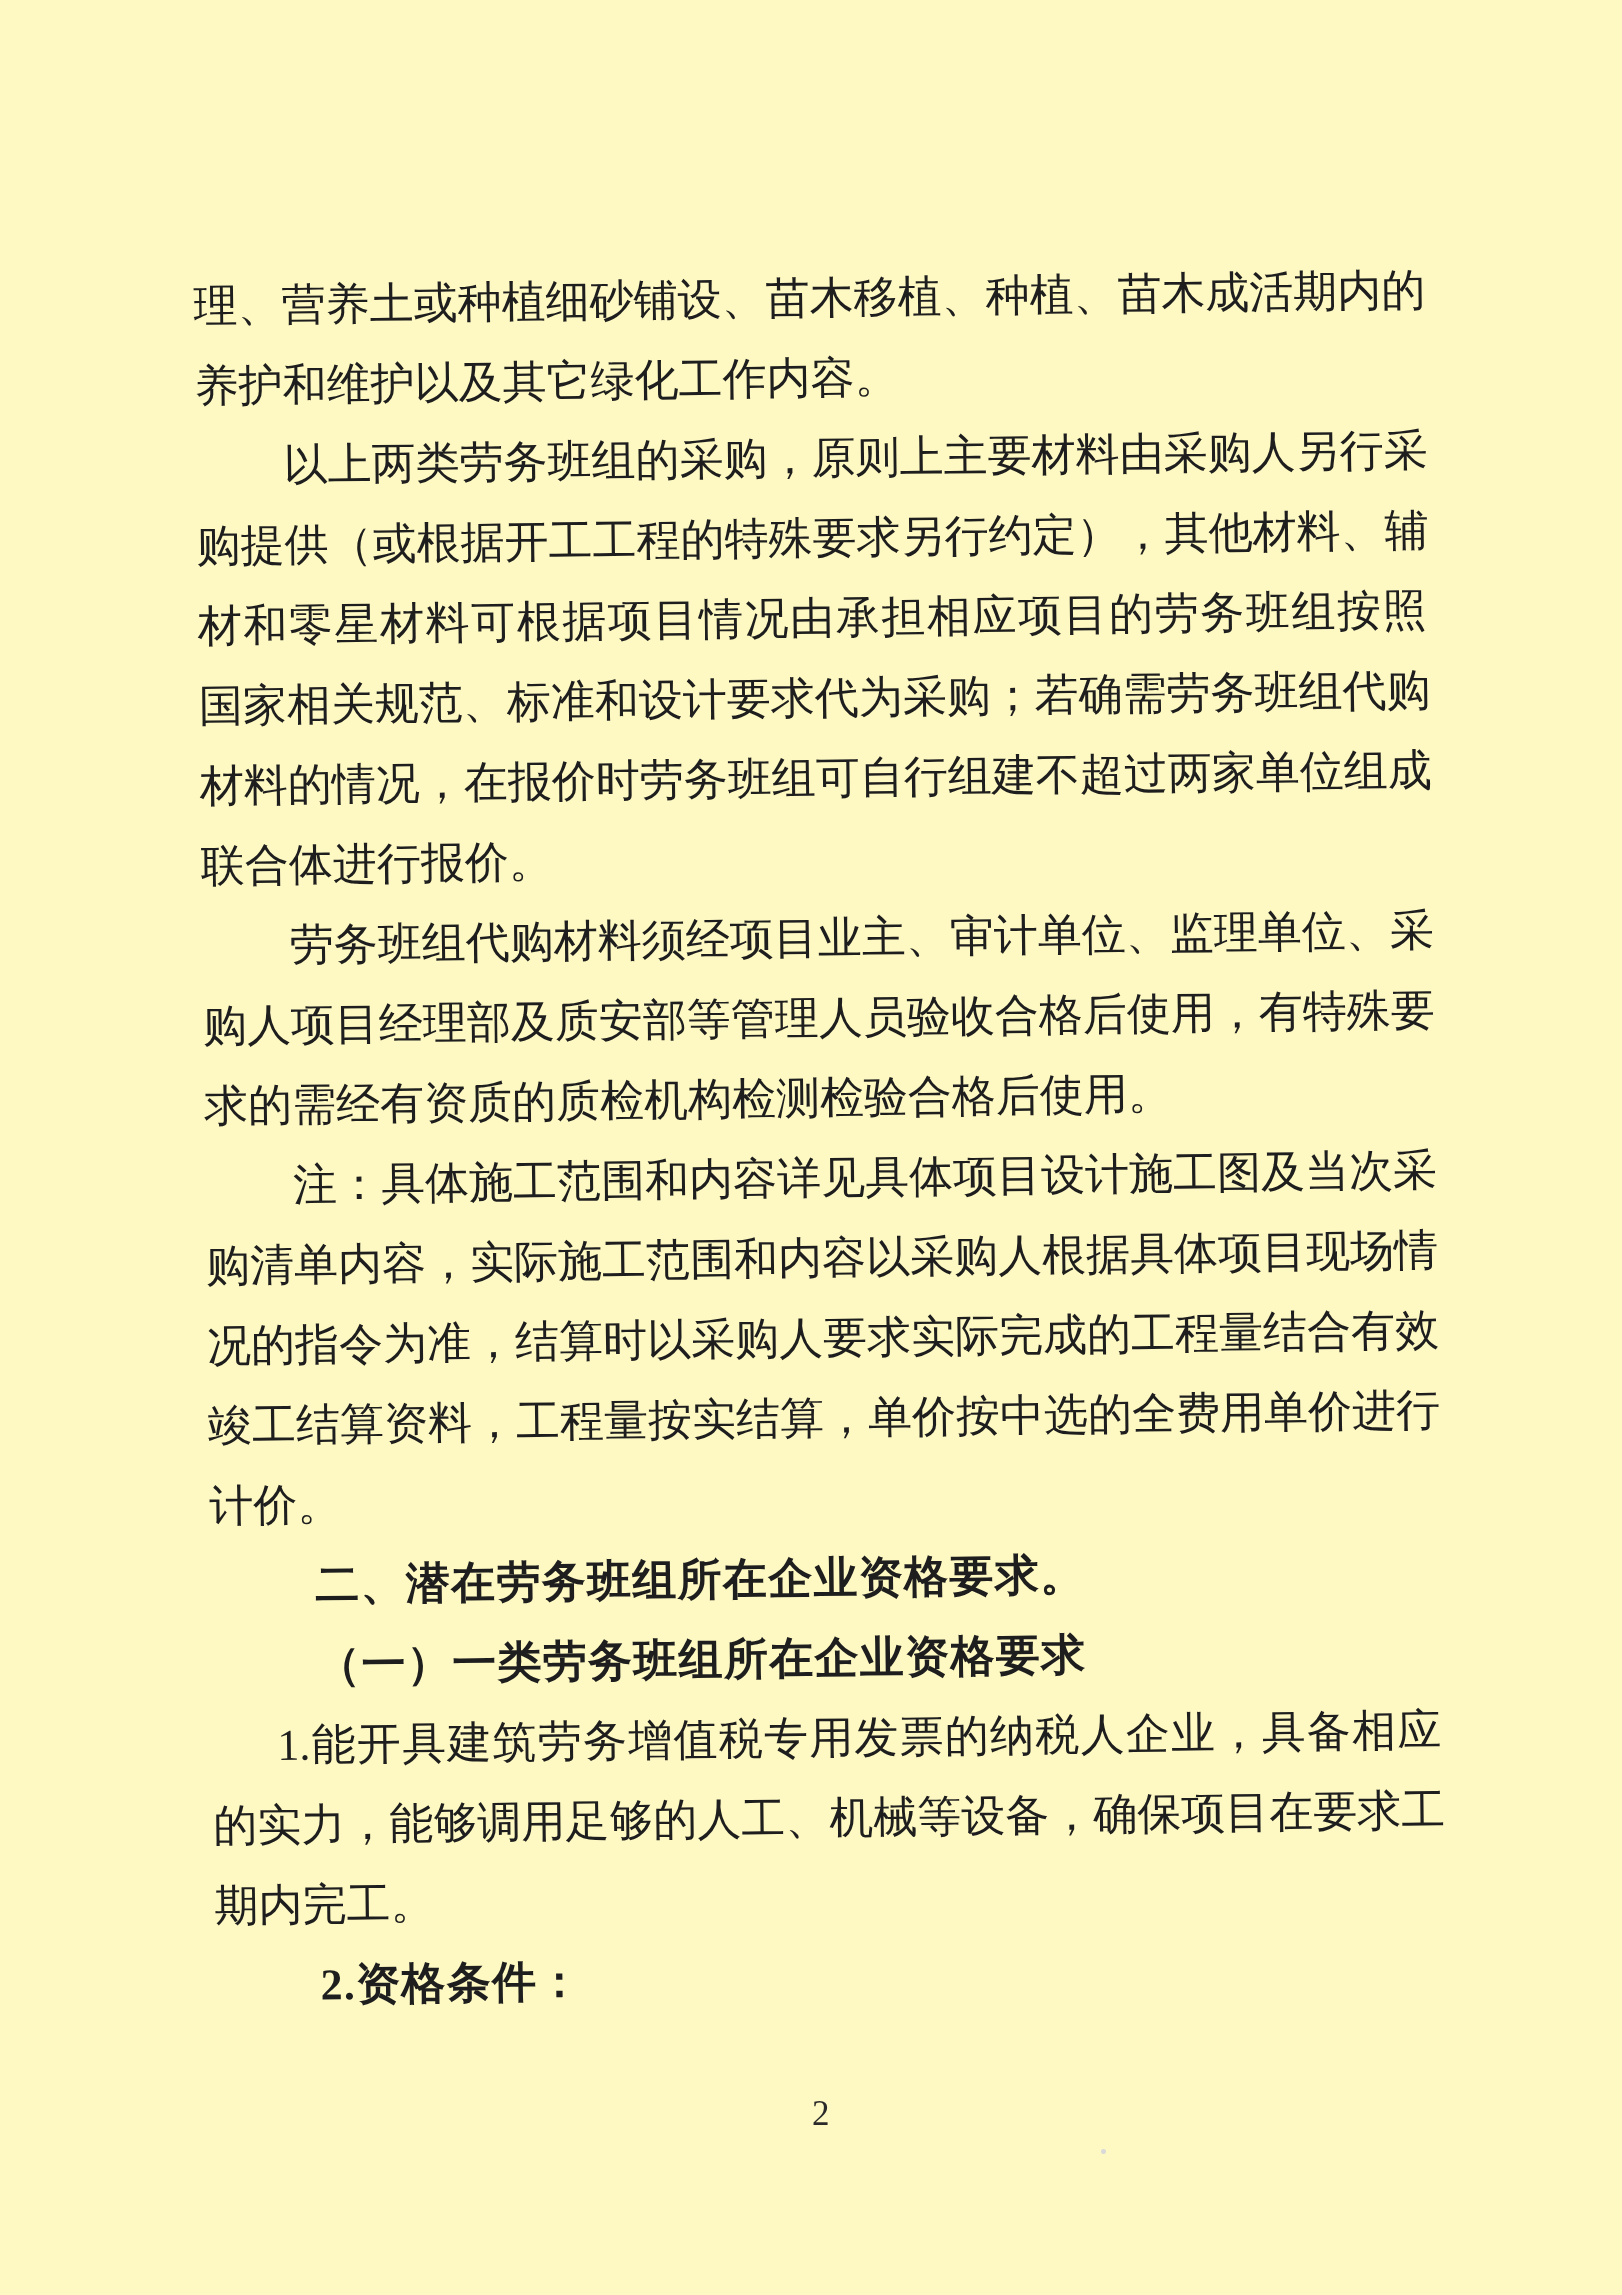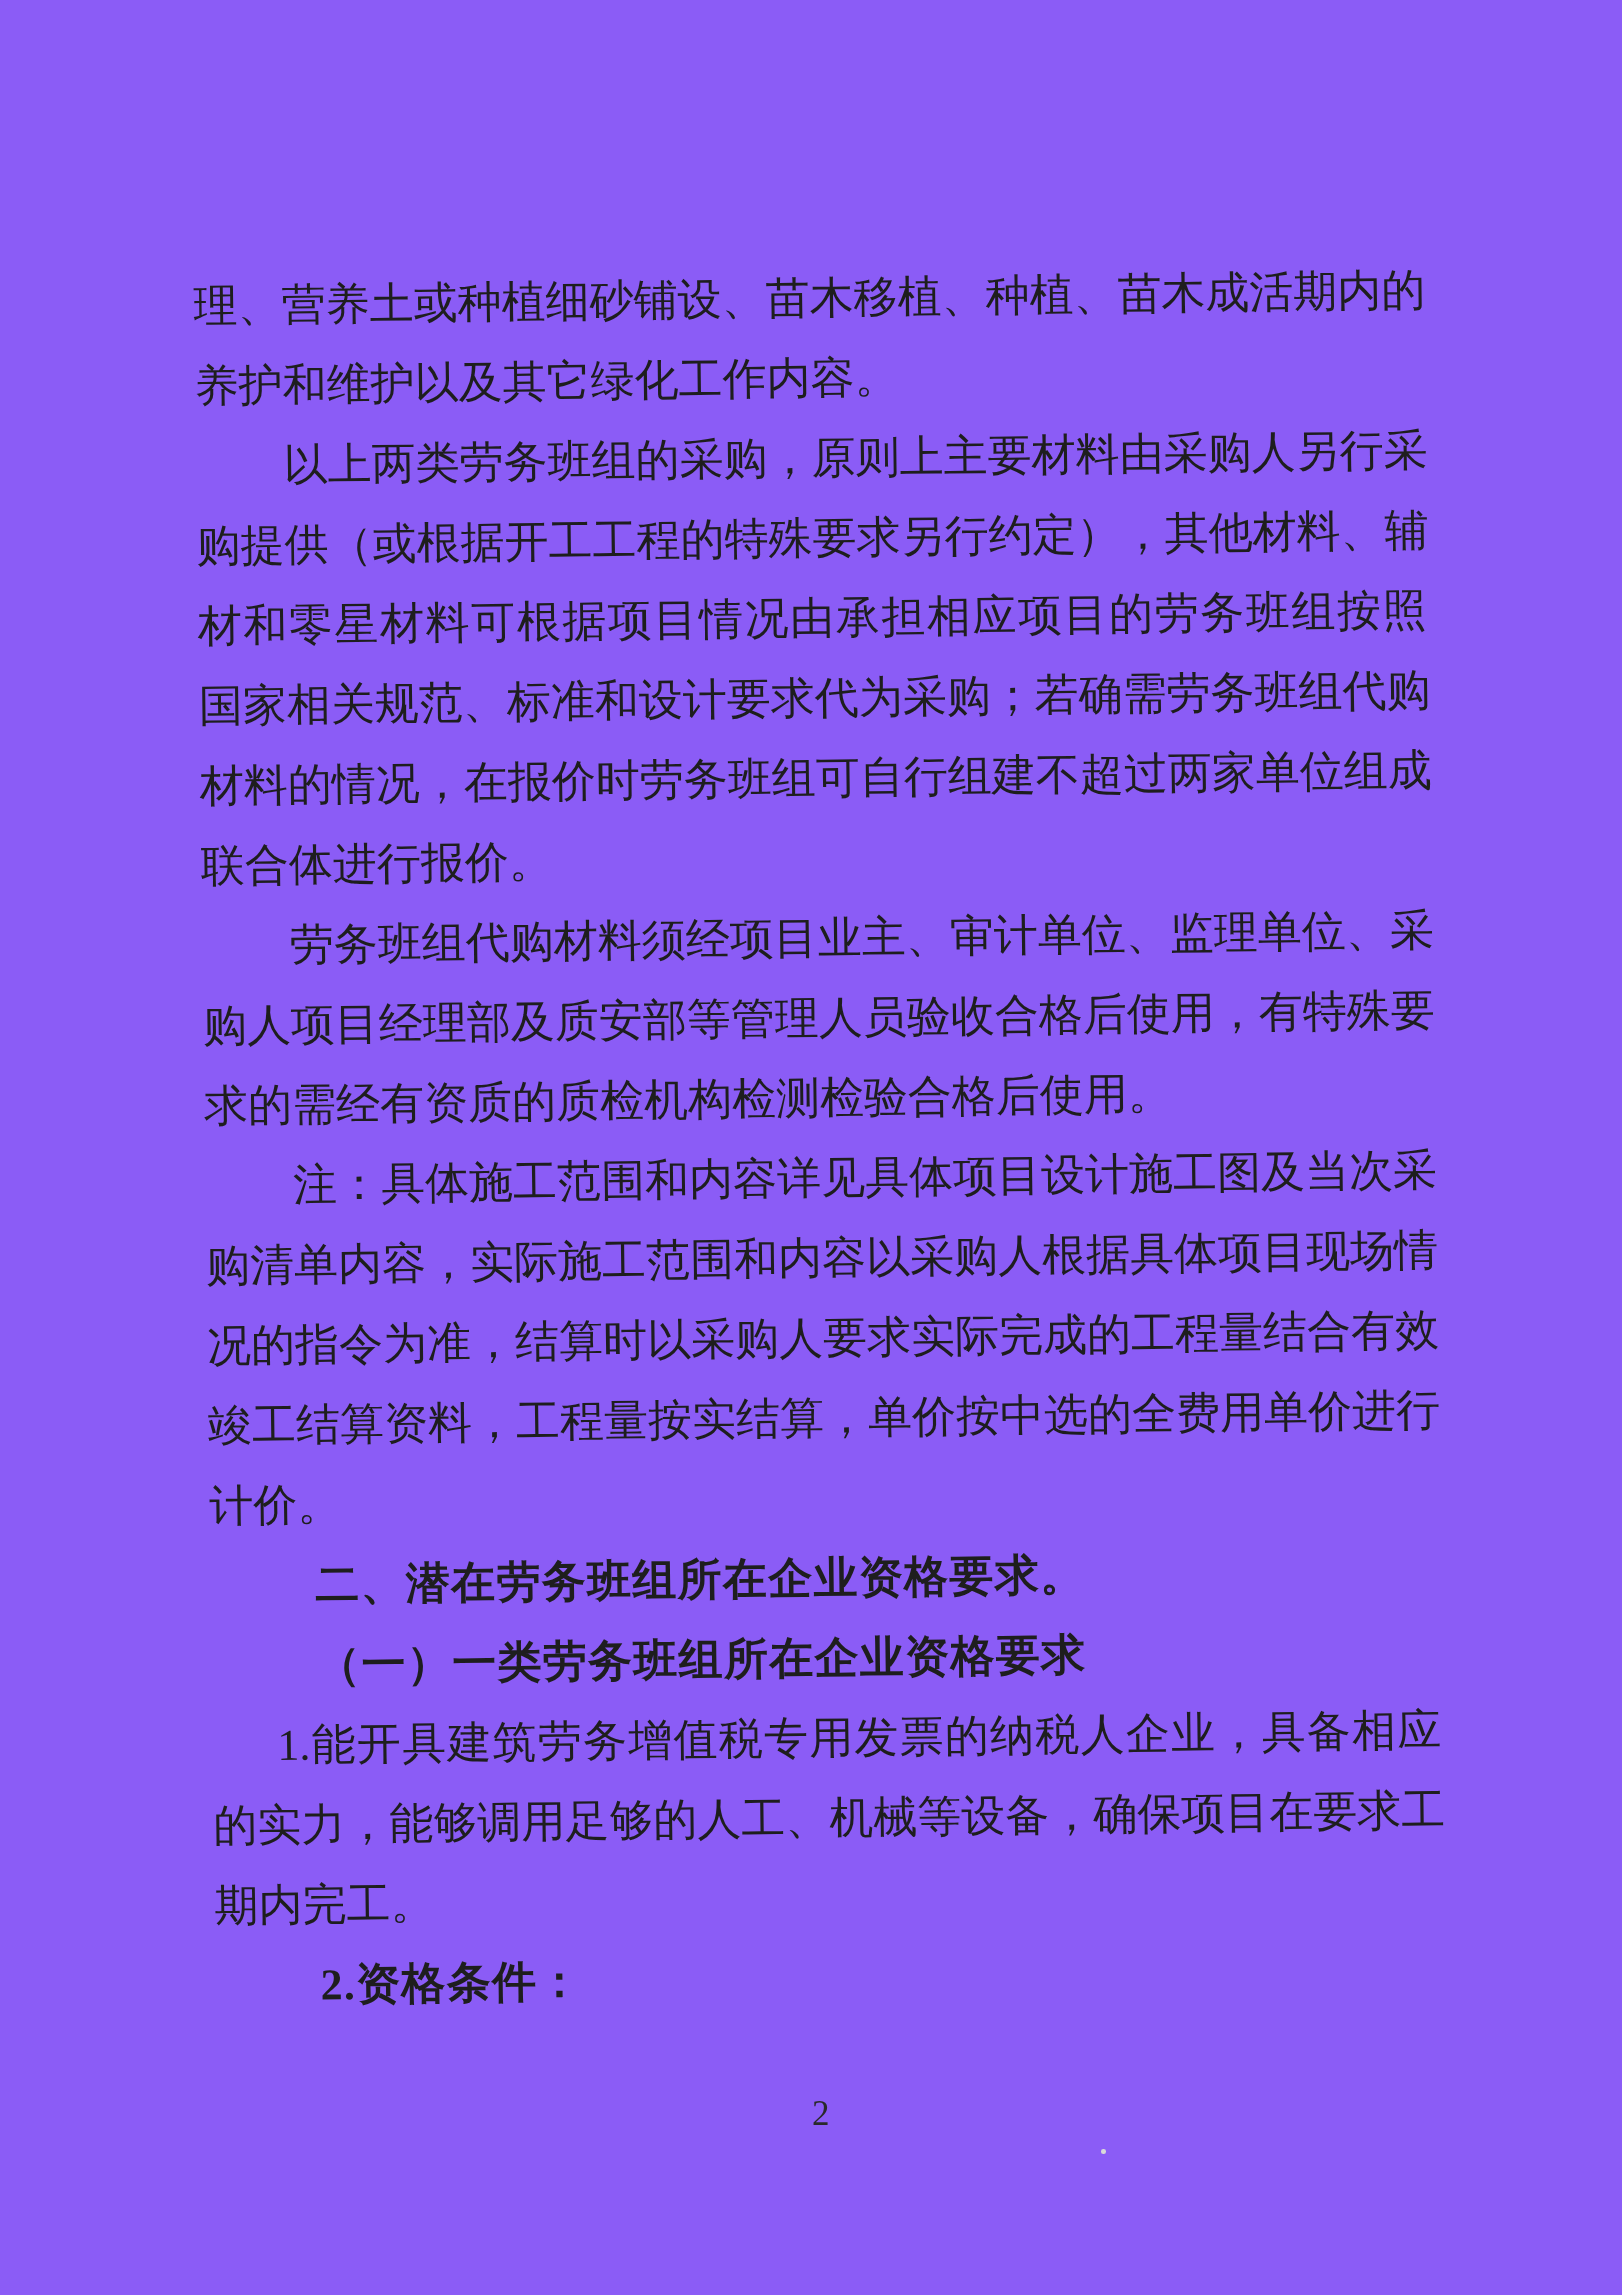--- a/index.html
+++ b/index.html
@@ -10,21 +10,21 @@
     width: 1623px;
     height: 2295px;
     background: #ffffff;
     position: relative;
     overflow: hidden;
     font-family: "Liberation Serif", serif;
   }
   .sheet {
     position: absolute;
     inset: 0;
-    background: #8b5cf6;
+    background: #fef9c3;
   }
   
   .textblock {
     position: absolute;
     left: 193px;
     top: 267px;
     width: 1229px;
     transform: rotate(-0.75deg);
     transform-origin: 0 0;
     color: #1e1e1e;

